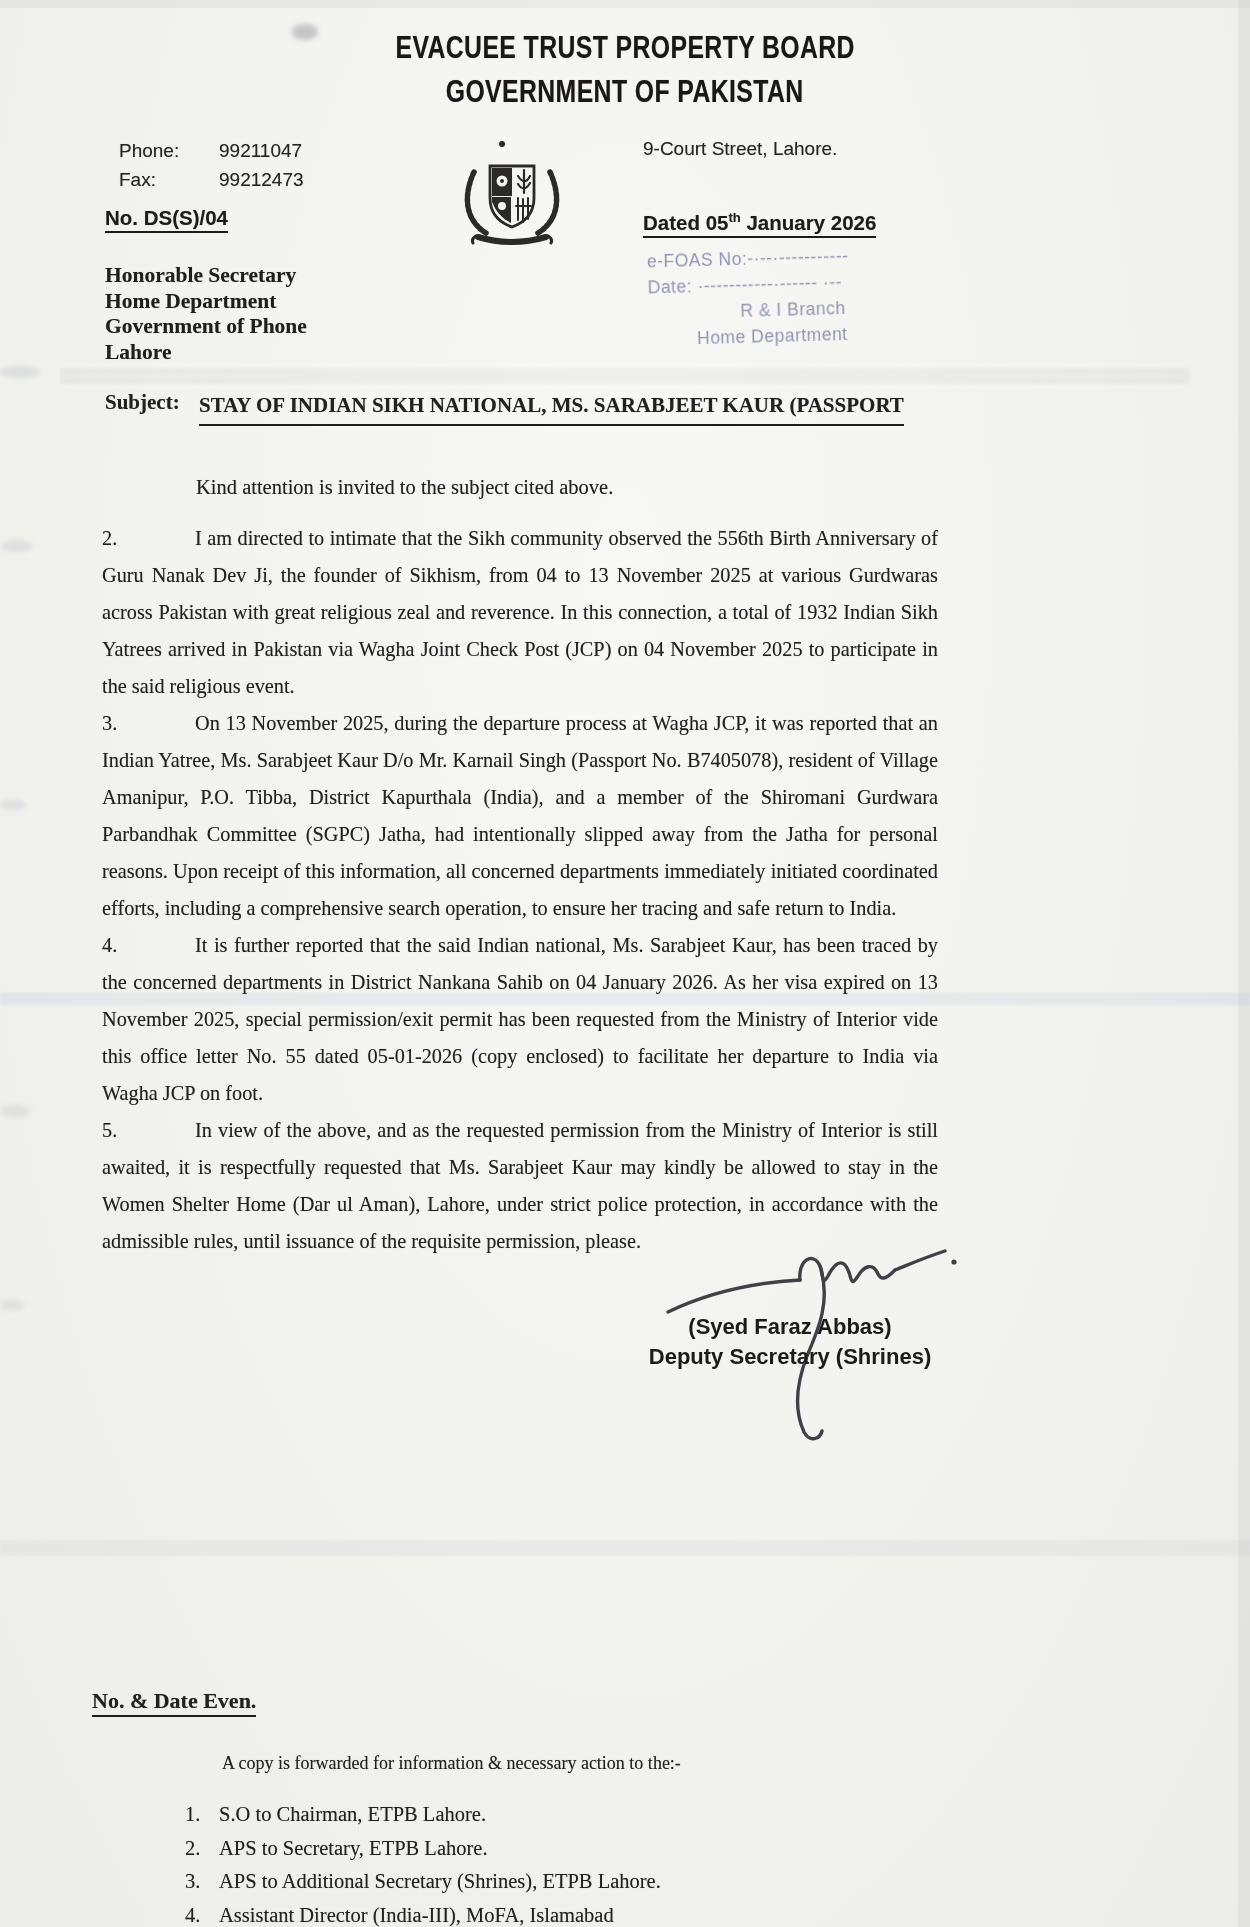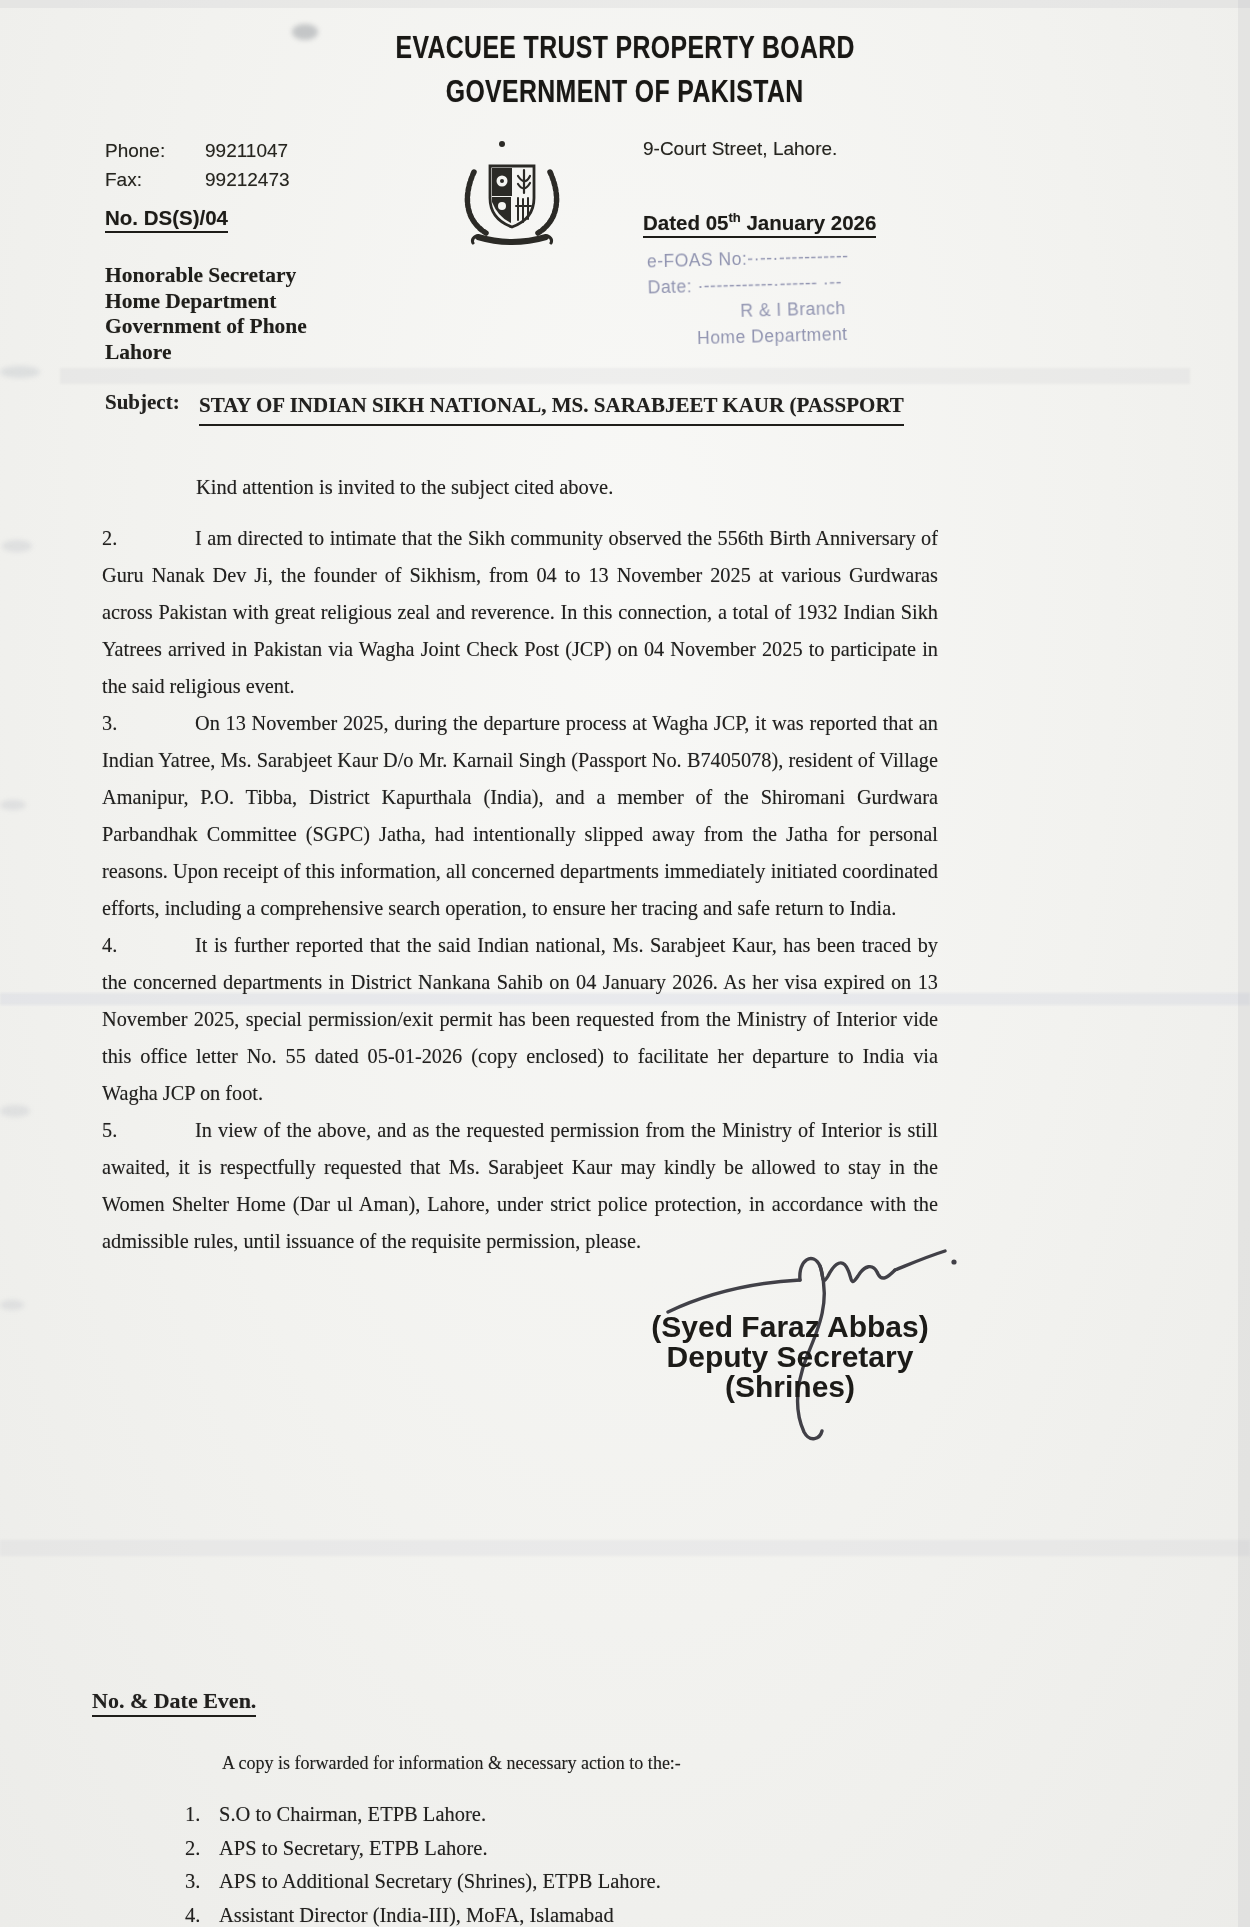--- a/index.html
+++ b/index.html
@@ -42,21 +42,21 @@
   
   .salut{position:absolute;left:196px;top:476px;font-size:20.5px;}
   .bodytext{position:absolute;left:102px;top:520px;width:836px;font-size:20.3px;line-height:37px;text-align:justify;}
   .bodytext p{position:relative;margin:0;text-indent:93px;}
   .bodytext .pnum{position:absolute;left:0;top:0;text-indent:0;}
   
   .sig-svg{position:absolute;left:652px;top:1236px;}
   .signatory{
     position:absolute;left:620px;top:1312px;width:340px;text-align:center;
     font-family:"Liberation Sans","DejaVu Sans",sans-serif;font-weight:bold;
-    font-size:30px;line-height:30px;color:#1c1b18;
+    font-size:22px;line-height:30px;color:#1c1b18;
   }
   
   .nde{position:absolute;left:92px;top:1688px;font-weight:bold;font-size:22px;}
   .nde span{border-bottom:2.6px solid #1f1e1a;padding-bottom:2px;}
   .copyline{position:absolute;left:222px;top:1753px;font-size:18px;}
   .recips{position:absolute;left:185px;top:1798px;font-size:20.5px;line-height:33.5px;}
   .recips .ritem{display:flex;}
   .recips .rnum{width:34px;}
   .emblem{position:absolute;left:452px;top:136px;}
   .soft{text-shadow:0 0 .8px rgba(35,35,35,.35);}
@@ -78,21 +78,21 @@
   <div class="smudge" style="left:0;top:1105px;width:30px;height:12px;background:rgba(120,130,150,.14);"></div>
   <div class="smudge" style="left:0;top:1300px;width:24px;height:10px;background:rgba(120,130,150,.14);"></div>
 
   <div class="hline" style="top:30px;">
     <span class="sq">EVACUEE TRUST PROPERTY BOARD</span>
   </div>
   <div class="hline" style="top:74px;">
     <span class="sq">GOVERNMENT OF PAKISTAN</span>
   </div>
 
-  <div class="contact soft" style="left:105px;top:136px;">
+  <div class="contact soft" style="left:119px;top:136px;">
     <div class="row">
       <span class="lab">Phone:</span>
       <span>99211047</span>
     </div>
     <div class="row">
       <span class="lab">Fax:</span>
       <span>99212473</span>
     </div>
   </div>
   <div class="contact soft" style="left:643px;top:138px;">9-Court Street, Lahore.</div>

